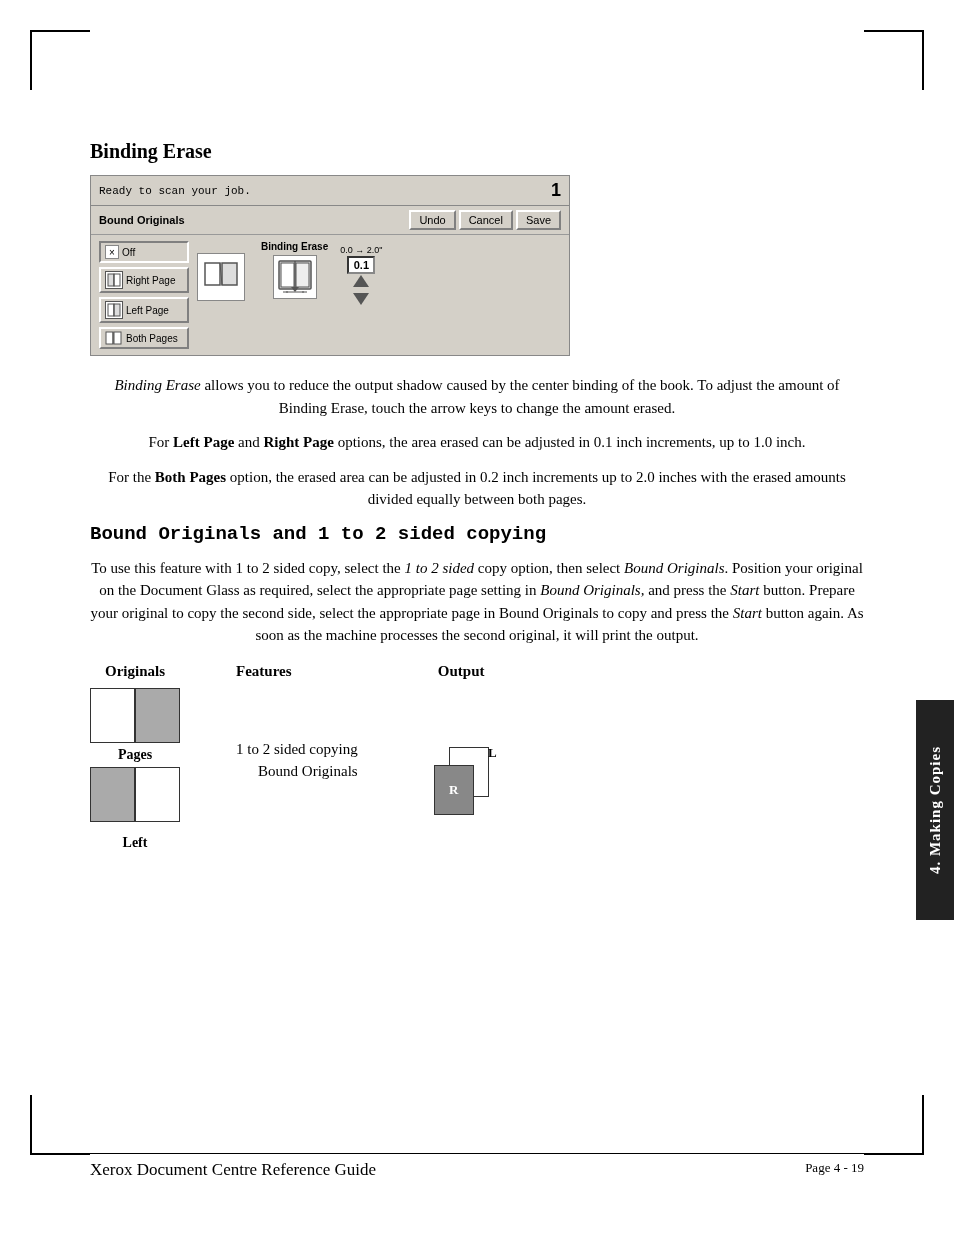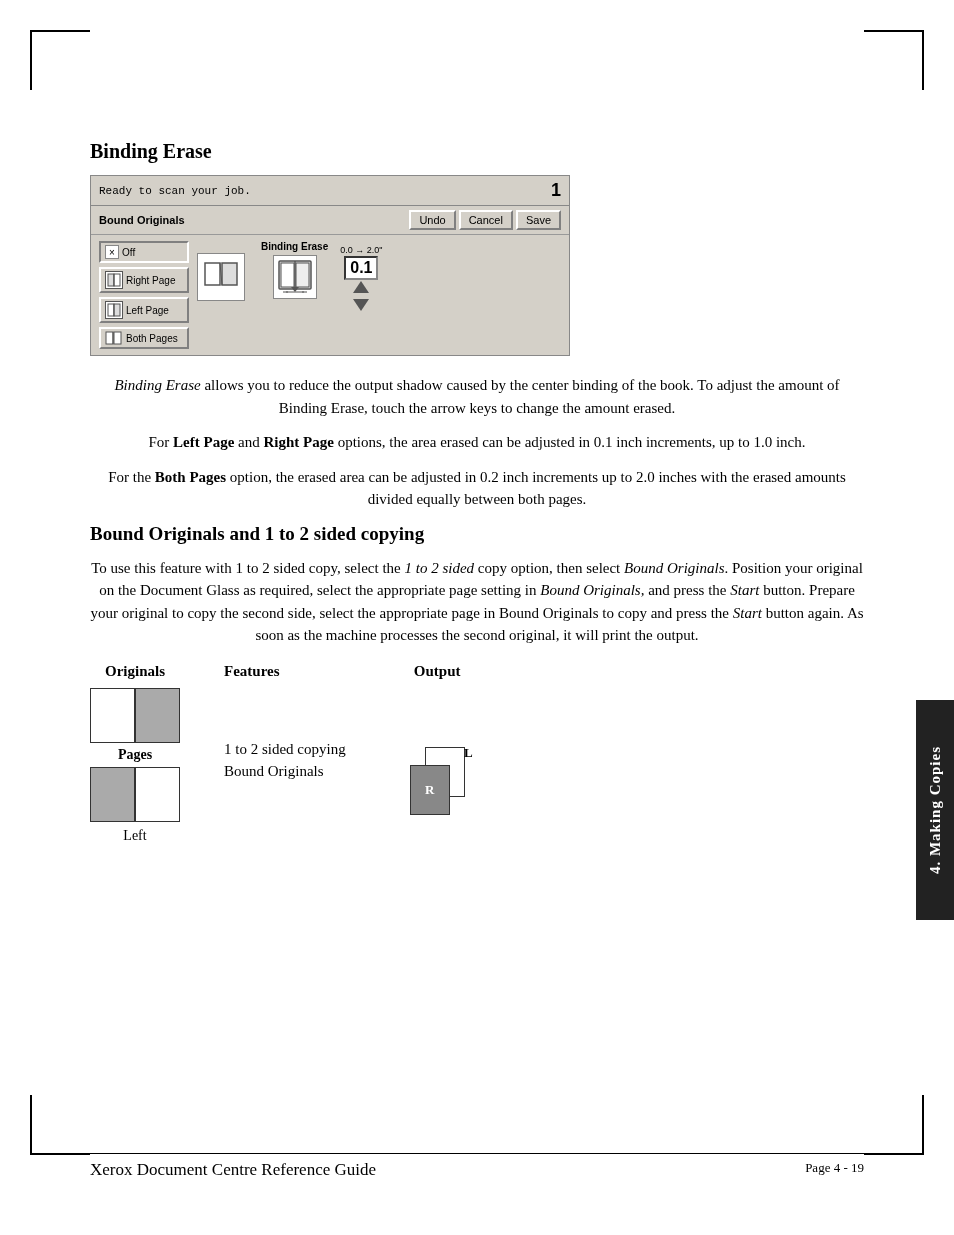--- a/index.html
+++ b/index.html
@@ -190,21 +190,21 @@
     }
 
     .ui-counter-label {
       font-size: 9px;
       font-family: Arial, sans-serif;
     }
 
     .ui-counter-value {
       border: 2px inset #888;
       background: #fff;
-      font-size: 16px;
+      font-size: 11px;
       font-family: Arial, sans-serif;
       font-weight: bold;
       padding: 1px 4px;
       min-width: 28px;
       text-align: center;
     }
 
     .ui-arrow-up {
       width: 0;
       height: 0;
@@ -237,28 +237,30 @@
     .body-text strong, strong {
       font-weight: bold;
     }
 
     
     .section-title-2 {
       font-size: 19px;
       font-weight: bold;
       margin-bottom: 12px;
       margin-top: 8px;
+      font-family: Liberation Mono, monospace;
     }
 
     
     .diagram-area {
       display: flex;
       align-items: flex-start;
       margin-top: 16px;
-      gap: 4px;
+      gap: 16px;
+      text-align: right;
     }
 
     .diagram-col {
       display: flex;
       flex-direction: column;
       align-items: center;
     }
 
     .diagram-col-label {
       font-weight: bold;
@@ -293,22 +295,22 @@
     }
 
     .orig-label {
       font-size: 14px;
       font-weight: bold;
       margin-top: 2px;
     }
 
     .orig-label-small {
       font-size: 14px;
-      font-weight: normal;
-      margin-top: 4px;
+      font-weight: bold;
+      margin-top: 11px;
     }
 
     .features-col {
       display: flex;
       flex-direction: column;
       align-items: flex-start;
       margin-left: 40px;
       margin-top: 0;
     }
 

